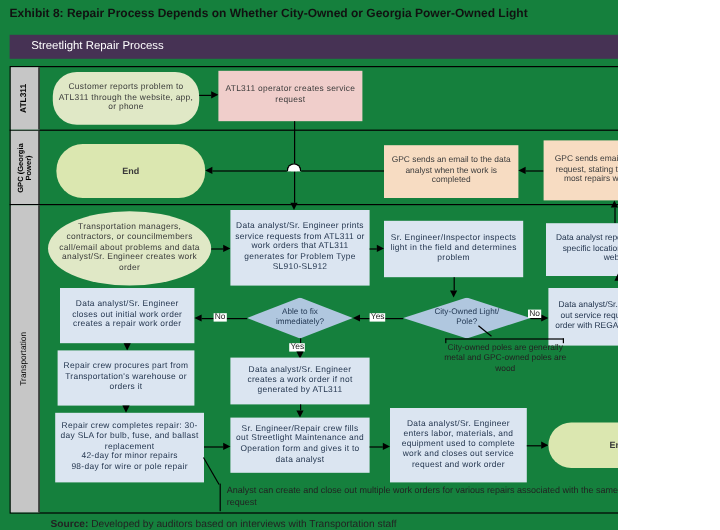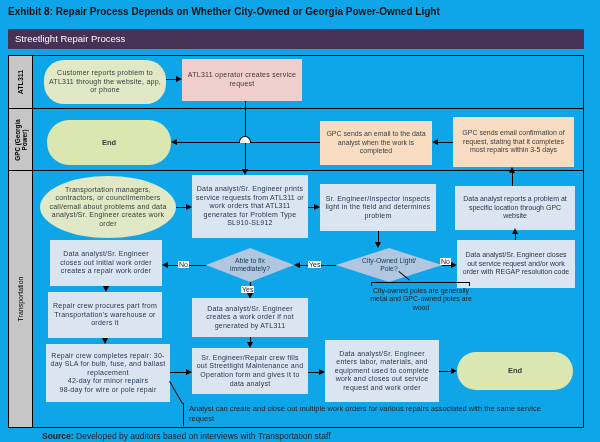--- a/index.html
+++ b/index.html
@@ -1,26 +1,26 @@
 <!DOCTYPE html>
 <html style="--c-banner: #463254; --c-lane: #c6c6c6; --c-process_blue: #dbe5f1; --c-decision_blue: #b0c7df; --c-terminal_green: #dbe7b0; --c-call_green: #e0e8c6; --c-atl_pink: #f0cecb; --c-gpc_tan: #f7dcc2; --c-line: #000000; --c-box_text: #24364f;"><head>
 <meta charset="utf-8">
 <style>
   :root{
     --c-banner:#463254; --c-lane:#c6c6c6; --c-process_blue:#dbe5f1; --c-decision_blue:#b0c7df;
     --c-terminal_green:#dbe7b0; --c-call_green:#e0e8c6; --c-atl_pink:#f0cecb; --c-gpc_tan:#f7dcc2;
     --c-line:#000000; --c-box_text:#24364f;
   }
   html,body{margin:0;padding:0;background:#fff;}
-  .stage{position:relative;width:600px;height:442px;background:#0ea5e9;overflow:hidden;
+  .stage{position:relative;width:515px;height:442px;background:#15803d;overflow:hidden;
          font-family:"Liberation Sans",sans-serif;color:#000;}
   .abs{position:absolute;box-sizing:border-box;}
   .title{left:8px;top:6px;width:584px;font-size:10px;font-weight:bold;color:#111;}
   .banner{left:8px;top:29px;width:576px;height:20px;background:var(--c-banner);color:#fff;
-          font-size:9.5px;line-height:20px;padding-left:7px;}
+          font-size:9.5px;line-height:20px;padding-left:18px;}
   .frame{left:8px;top:55px;width:576px;height:373px;border:1px solid #000;}
   .hline{height:1px;background:var(--c-line);}
   .vline{width:1px;background:var(--c-line);}
   .lanecell{background:var(--c-lane);border-right:1px solid #000;}
   .vert{position:absolute;left:50%;top:50%;transform:translate(-50%,-50%) rotate(-90deg);
         text-align:center;font-size:7px;font-weight:bold;white-space:pre-line;line-height:1.15;}
   .bx{display:flex;align-items:center;justify-content:center;text-align:center;
       font-size:7px;line-height:1.22;color:var(--c-box_text);padding:2px 3px;}
   .sp{letter-spacing:.25px;}
   .pre{white-space:pre-line;}

